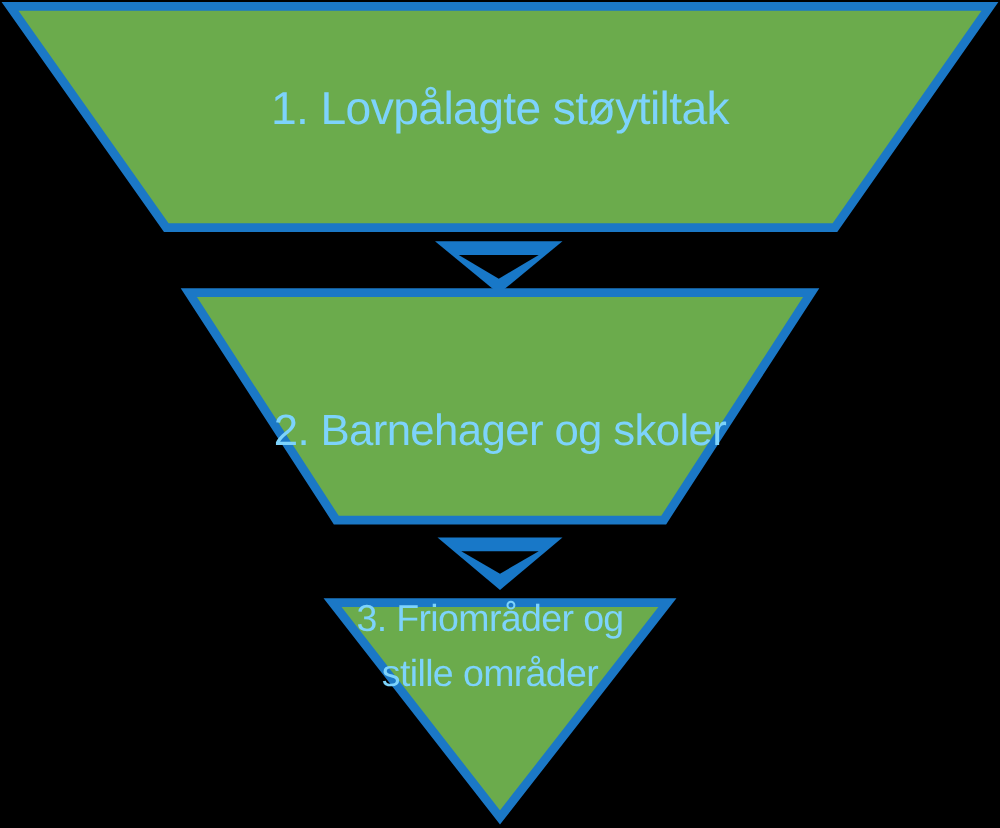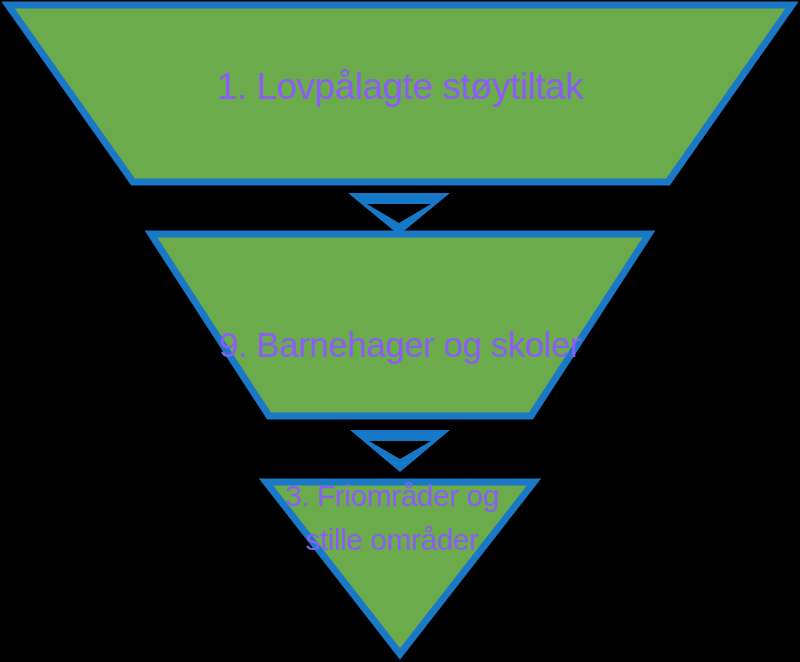--- a/index.html
+++ b/index.html
@@ -32,21 +32,21 @@
   }
   .arrow-hole {
     fill: #000000;
     stroke: none;
   }
   .label {
     position: absolute;
     left: 0;
     width: 800px;
     text-align: center;
-    color: #8b5cf6;
+    color: #7dd3fc;
     letter-spacing: -0.5px;
     white-space: nowrap;
   }
   .label-1 {
     top: 64px;
     font-size: 37px;
     line-height: 46px;
   }
   .label-2 {
     top: 322px;
@@ -83,20 +83,20 @@
     <g>
       <polygon class="arrow-outer" points="350,430 450,430 400,472"></polygon>
       <polygon class="arrow-hole" points="369,441 431,441 400,459"></polygon>
     </g>
 
     <polygon class="level-shape" points="266,482 534,482 400,654"></polygon>
   </svg>
 
   <div class="label label-1">1. Lovpålagte støytiltak</div>
 
-  <div class="label label-2">9. Barnehager og skoler</div>
+  <div class="label label-2">2. Barnehager og skoler</div>
 
   <div class="label label-3">
     <span class="line">3. Friområder og</span>
     <span class="line">stille områder</span>
   </div>
 
 </div>
 
 </body></html>

